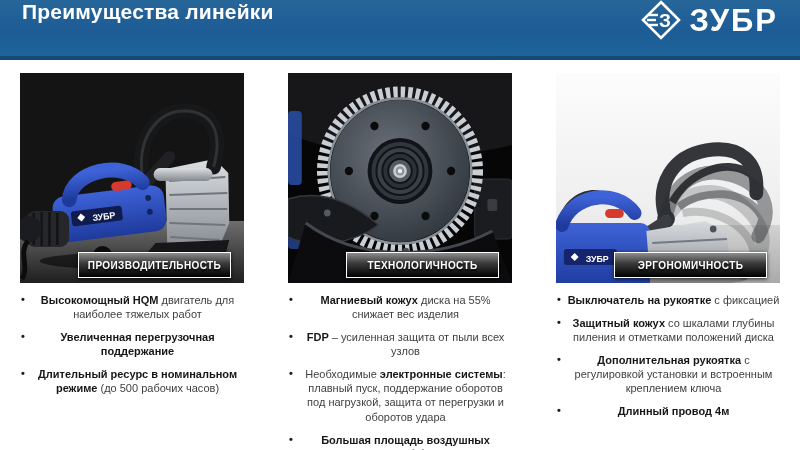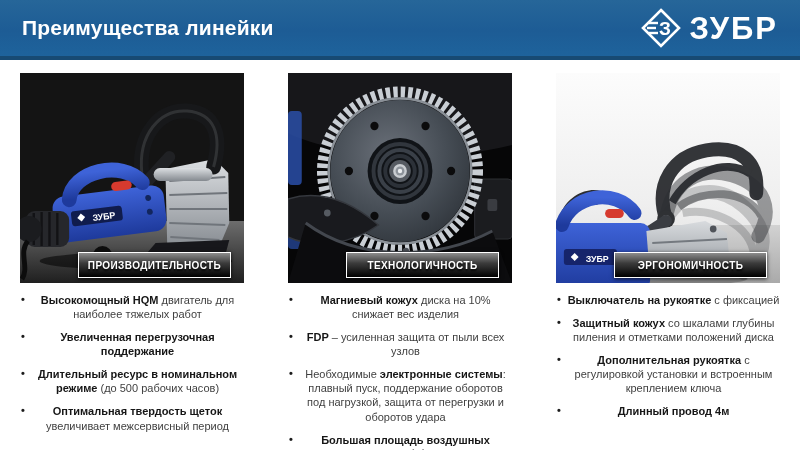--- a/index.html
+++ b/index.html
@@ -5,21 +5,21 @@
   html,body{margin:0;padding:0;}
   body{
     width:800px;height:450px;overflow:hidden;background:#ffffff;
     font-family:"Liberation Sans",sans-serif;position:relative;
   }
   
   .header{
     height:60px;box-sizing:border-box;
     background:linear-gradient(180deg,#266699 0%,#1d5c95 55%,#1e639c 100%);
     border-bottom:4px solid #174a73;
-    display:flex;align-items:center;justify-content:space-between;
+    display:flex;align-items:flex-start;justify-content:space-between;
     padding:0 22px;
   }
   .page-title{
     color:#ffffff;font-size:21px;font-weight:bold;letter-spacing:.2px;margin:0;
   }
   .brand{display:flex;align-items:center;gap:9px;}
   .brand-logo-text{
     color:#ffffff;font-size:31px;font-weight:bold;letter-spacing:2px;line-height:1;
   }
   
@@ -129,21 +129,20 @@
         <path d="M8,168 C-2,180 10,194 2,206" fill="none" stroke="#0c0c0c" stroke-width="5"></path>
         <circle cx="84" cy="183" r="10" fill="#0e0e0e"></circle>
           <circle cx="84" cy="183" r="4" fill="#34343a"></circle>
       </svg>
       <div class="banner">ПРОИЗВОДИТЕЛЬНОСТЬ</div>
     </div>
     <ul class="advantages">
         <li><span class="b">Высокомощный HQM</span><span> двигатель для наиболее тяжелых работ</span></li>
         <li><span class="b">Увеличенная перегрузочная поддержание</span></li>
         <li><span class="b">Длительный ресурс в номинальном режиме</span><span> (до 500 рабочих часов)</span></li>
-        <li><span class="b">Оптимальная твердость щеток</span><span> увеличивает межсервисный период</span></li>
       </ul>
   </div>
 
   <div class="col">
     <div class="photo">
       <svg viewBox="0 0 228 210" preserveAspectRatio="none">
         <defs>
           <radialGradient id="disc2" cx="0.42" cy="0.38" r="0.75">
             <stop offset="0" stop-color="#6a7079"></stop>
               <stop offset=".55" stop-color="#464d55"></stop>
@@ -187,21 +186,21 @@
         <g fill="#d9d9d9">
           <rect x="88" y="182" width="7" height="4"></rect>
             <rect x="99" y="184" width="7" height="4"></rect>
           <rect x="110" y="185" width="7" height="4"></rect>
             <rect x="121" y="185" width="7" height="4"></rect>
         </g>
       </svg>
       <div class="banner">ТЕХНОЛОГИЧНОСТЬ</div>
     </div>
     <ul class="advantages">
-        <li><span class="b">Магниевый кожух</span><span> диска на 10% снижает вес изделия</span></li>
+        <li><span class="b">Магниевый кожух</span><span> диска на 55% снижает вес изделия</span></li>
         <li><span class="b">FDP</span><span> – усиленная защита от пыли всех узлов</span></li>
         <li><span>Необходимые </span><span class="b">электронные системы</span><span>: плавный пуск, поддержание оборотов под нагрузкой, защита от перегрузки и оборотов удара</span></li>
         <li><span class="b">Большая площадь воздушных отверстий и эффективное охлаждение</span></li>
       </ul>
   </div>
 
   <div class="col">
     <div class="photo">
       <svg viewBox="0 0 228 210" preserveAspectRatio="none">
         <defs>

